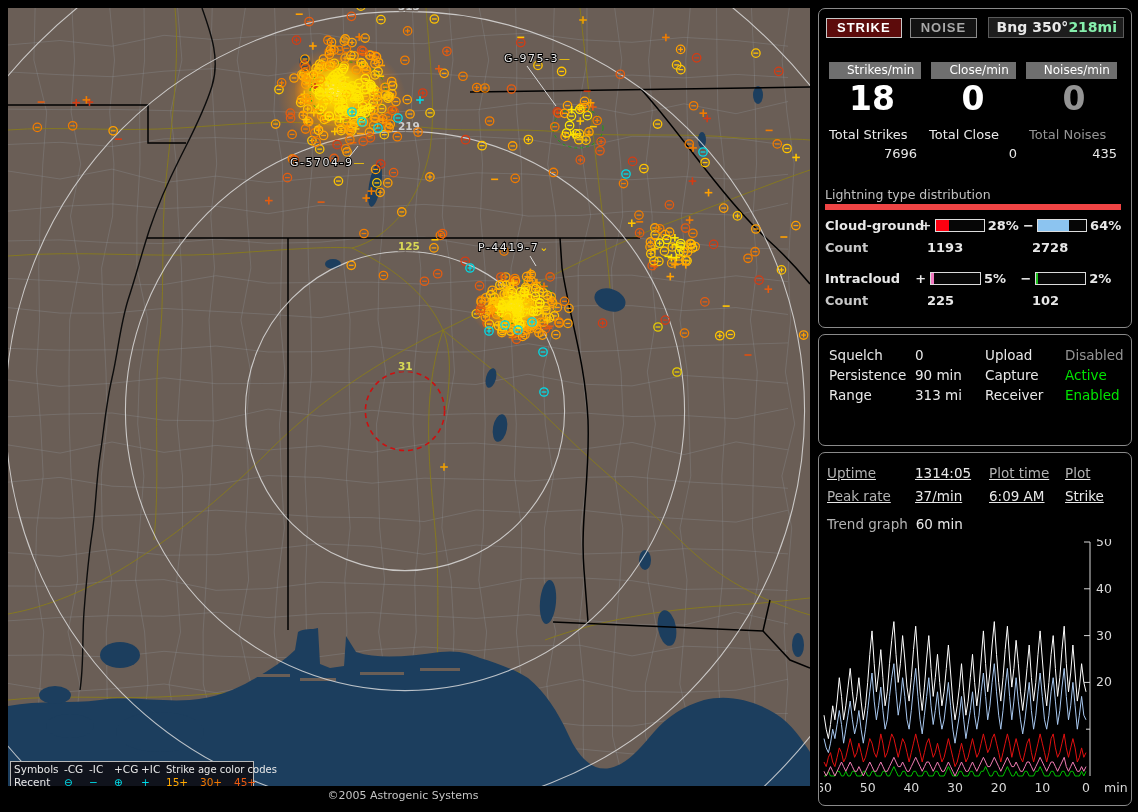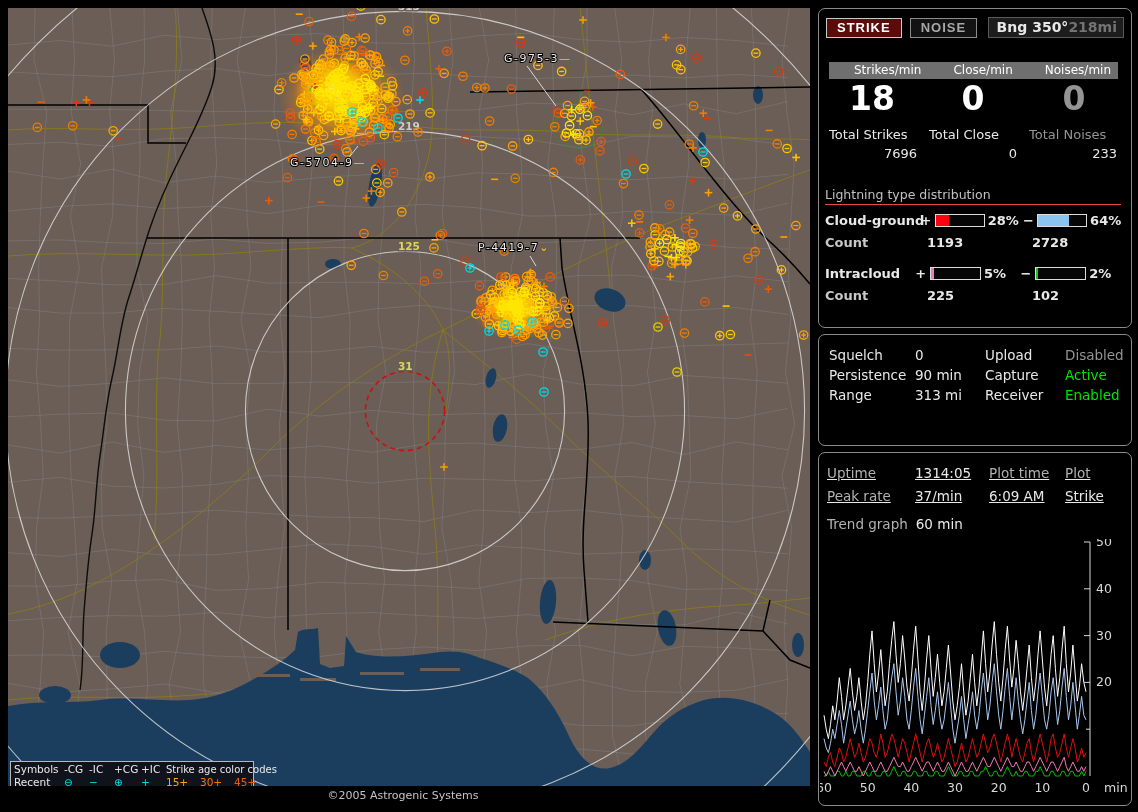--- a/index.html
+++ b/index.html
@@ -20,33 +20,33 @@
   #panel-top{top:8px;height:320px;}
   #panel-mid{top:334px;height:112px;}
   #panel-bot{top:452px;height:354px;}
   .btn-row{display:flex;align-items:center;margin:8px 7px 0 7px;}
   .strike-btn{background:#5c0b0b;color:#fff;border:1px solid #c8c8c8;font-weight:bold;
     font-size:13px;letter-spacing:1px;padding:1px 10px 2px 10px;}
   .noise-btn{background:#131313;color:#a8a8a8;border:1px solid #8a8a8a;font-weight:bold;
     font-size:13px;letter-spacing:1px;padding:1px 10px 2px 10px;margin-left:8px;}
   .bng-box{margin-left:auto;background:#1d1d1d;border:1px solid #5a5a5a;padding:1px 6px 2px 8px;
     font-size:14px;font-weight:bold;display:flex;}
-  .bng-dist{color:#737373;}
+  .bng-dist{color:#86efac;}
   .chip-row{display:flex;justify-content:space-between;margin:24px 14px 0 10px;}
-  .chip{background:#6f6f6f;color:#fff;font-size:12px;padding:1px 7px 2px 25px;}
+  .chip{background:#6f6f6f;color:#fff;font-size:12px;padding:1px 7px 2px 18px;}
   .num-row{display:flex;justify-content:space-between;margin:2px 14px 0 10px;}
   .big-num{width:86px;text-align:center;font-size:33px;font-weight:bold;color:#fff;line-height:36px;}
   .tot-row{display:flex;justify-content:space-between;margin:10px 14px 0 10px;}
   .tot-col{width:88px;display:flex;flex-direction:column;font-size:13px;}
   .tot-col .lab{white-space:nowrap;}
   .tot-col .val{text-align:right;margin-top:4px;}
   .dim{color:#949494;}
   .green{color:#00e400;}
   .dist-title{margin:26px 10px 0 6px;padding-bottom:2px;font-size:12.5px;color:#c0c0c0;
-    border-bottom:1px solid #ef4444;}
+    border-bottom:6px solid #ef4444;}
   .dist-row{display:flex;align-items:center;margin:8px 6px 0 6px;font-size:13px;font-weight:bold;white-space:nowrap;}
   .dist-name{width:95px;}
   .dist-sign{width:13px;text-align:center;}
   .bar{width:52px;height:11px;border:1px solid #dcdcdc;background:#060606;margin:0 3px;}
   .bar>div{height:100%;}
   .dist-pct{width:38px;}
   .cnt-row{display:flex;margin:7px 6px 0 6px;font-size:13px;font-weight:bold;}
   .cnt-lab{width:102px;color:#c8c8c8;}
   .cnt-v1{width:105px;}
   .date-line{margin:6px 8px 0 8px;font-size:19px;font-weight:bold;color:#00e400;
@@ -1563,21 +1563,21 @@
     <div class="tot-col">
       <span class="lab">Total Strikes</span>
       <span class="val">7696</span>
     </div>
     <div class="tot-col">
       <span class="lab">Total Close</span>
       <span class="val">0</span>
     </div>
     <div class="tot-col">
       <span class="lab dim">Total Noises</span>
-      <span class="val">233</span>
+      <span class="val">435</span>
     </div>
   </div>
   <div class="dist-title">Lightning type distribution</div>
 
   <div class="dist-row">
     <span class="dist-name">Cloud-ground</span>
     <span class="dist-sign">+</span>
     <span class="bar">
         <div style="width: 28%; background: rgb(255, 0, 16);"></div>
       </span>

